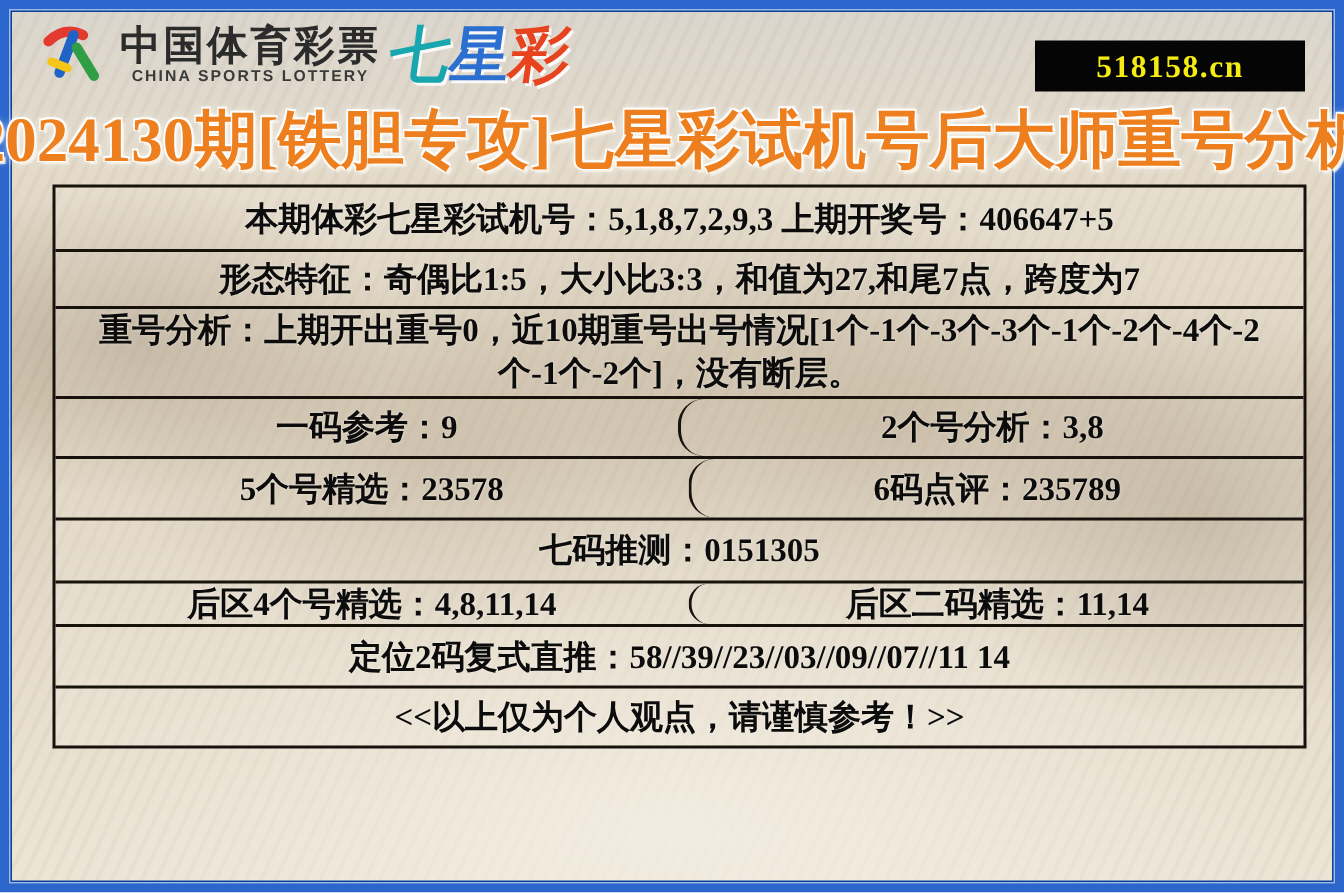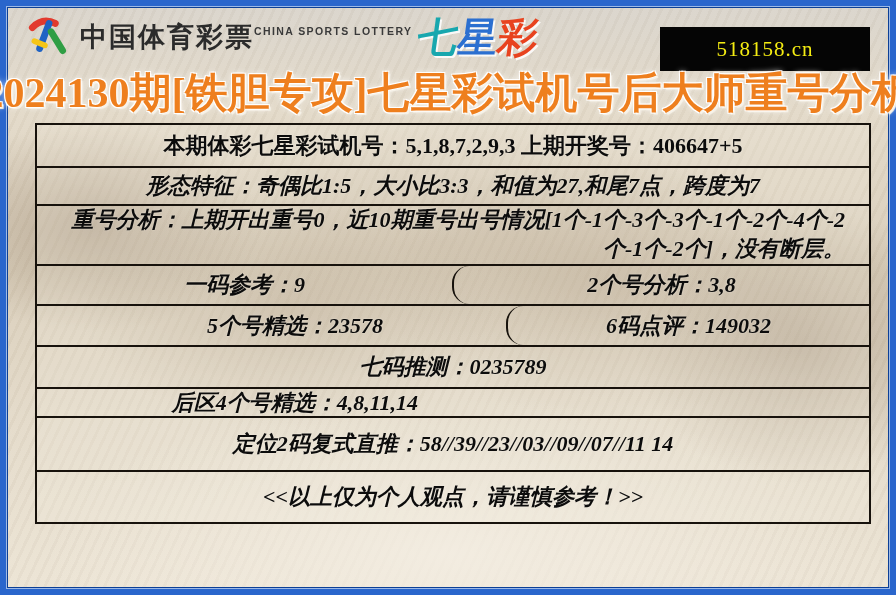--- a/index.html
+++ b/index.html
@@ -19,62 +19,62 @@
       radial-gradient(ellipse 240px 200px at 90% 58%, rgba(104,80,56,0.28), transparent 70%),
       radial-gradient(ellipse 420px 160px at 50% 40%, rgba(140,115,85,0.18), transparent 72%),
       radial-gradient(ellipse 520px 200px at 50% 94%, rgba(244,238,227,0.85), transparent 78%),
       repeating-linear-gradient(115deg, rgba(120,100,80,0.045) 0 3px, rgba(255,255,255,0.03) 3px 9px),
       linear-gradient(180deg,#dad5cc 0%,#e3dac9 18%,#d9ceba 45%,#e4dbca 72%,#ece4d5 100%);
   }
   
   .header{position:absolute;left:0;top:0;width:100%;height:58px;}
   .logo{position:absolute;left:18px;top:8px;display:flex;align-items:center;cursor:pointer;}
   .emblem{width:48px;height:46px;margin-right:8px;}
-  .logo-text{display:flex;flex-direction:row;line-height:1;}
+  .logo-text{display:flex;flex-direction:column;line-height:1;}
   .logo-cn{font-family:"Liberation Sans","DejaVu Sans",sans-serif;font-size:27px;font-weight:bold;color:#2b2b2b;letter-spacing:2px;}
   .logo-en{font-family:"Liberation Sans","DejaVu Sans",sans-serif;font-size:10.5px;font-weight:bold;color:#3a3a3a;letter-spacing:1.4px;margin-top:2px;text-align:center;}
   .brand{display:flex;margin-left:6px;transform:skewX(-8deg);font-family:"Liberation Sans","DejaVu Sans",sans-serif;
          font-weight:bold;font-size:40px;line-height:1;text-shadow:2px 2px 0 rgba(255,255,255,0.85);}
   .brand .b0{color:#18a7ae;}
   .brand .b1{color:#2b6fd0;}
   .brand .b2{color:#e8431f;}
   .badge{
-    position:absolute;right:20px;top:21px;height:44px;min-width:170px;
+    position:absolute;right:20px;top:21px;height:34px;min-width:170px;
     background:#050505;color:#f4ec12;
-    font-size:21px;font-weight:normal;letter-spacing:1px;
-    display:flex;align-items:center;justify-content:center;padding:0 20px;cursor:pointer;
+    font-size:21px;font-weight:bold;letter-spacing:1px;
+    display:flex;align-items:center;justify-content:center;padding:0 5px;cursor:pointer;
   }
   
   .title{
     position:absolute;left:0;top:60px;width:100%;height:54px;
     display:flex;align-items:center;justify-content:center;
     font-size:42px;font-weight:bold;color:#ee7f1e;letter-spacing:0px;white-space:nowrap;
     text-shadow:
       -1px -1px 0 #fff, 1px -1px 0 #fff, -1px 1px 0 #fff, 2px 2px 1px #f7f3ea,
       0 0 6px rgba(255,255,255,0.9);
   }
   
   .board{
     position:absolute;left:29px;top:117px;width:836px;box-sizing:border-box;
     border:2px solid #17120c;
     background:rgba(242,236,225,0.22);
   }
   .row{display:flex;box-sizing:border-box;}
-  .row + .row{border-top:2px solid #17120c;font-style:italic;}
+  .row + .row{border-top:2px solid #17120c;}
   .cell{
     flex:1 1 0;display:flex;align-items:center;justify-content:center;box-sizing:border-box;
     font-size:22px;font-weight:bold;color:#0c0c0c;padding:0 6px;
     text-shadow:0 0 2px rgba(250,246,238,0.55);
     white-space:nowrap;
   }
   .cell + .cell{border-left:2px solid #17120c;border-radius:17px;}
   .r1{height:41px}.r2{height:38px}.r3{height:60px}.r4{height:40px}.r5{height:40px}
-  .r6{height:41px}.r7{height:42px}.r8{height:29px}.r9{height:54px}.r10{height:52px}
-  .r3 .cell{justify-content:flex-start;text-align:right;white-space:normal;line-height:1.3;padding:0 24px;}
-  .wide{flex:0 0 50.7%;margin-left:47px;}
+  .r6{height:41px}.r7{height:42px}.r8{height:29px}.r9{height:41px}.r10{height:40px}
+  .r3 .cell{justify-content:flex-start;text-align:center;white-space:normal;line-height:1.3;padding:0 24px;}
+  .wide{flex:0 0 50.7%;}
 </style>
 </head>
 <body>
 
 <div class="page">
 
   <div class="header">
     <div class="logo">
       <svg class="emblem" viewBox="0 0 44 44">
         <path d="M7,13 Q17,3 29,9" stroke="#e23a2e" stroke-width="6.5" fill="none" stroke-linecap="round"></path>
@@ -106,27 +106,28 @@
     </div>
     <div class="row r3">
       <div class="cell">重号分析：上期开出重号0，近10期重号出号情况[1个-1个-3个-3个-1个-2个-4个-2个-1个-2个]，没有断层。</div>
     </div>
     <div class="row r5">
       <div class="cell">一码参考：9</div>
       <div class="cell">2个号分析：3,8</div>
     </div>
     <div class="row r6">
       <div class="cell wide">5个号精选：23578</div>
-      <div class="cell">6码点评：149032</div>
+      <div class="cell">6码点评：235789</div>
     </div>
     <div class="row r7">
-      <div class="cell">七码推测：0235789</div>
+      <div class="cell">七码推测：0151305</div>
     </div>
     <div class="row r8">
       <div class="cell wide">后区4个号精选：4,8,11,14</div>
+      <div class="cell">后区二码精选：11,14</div>
     </div>
     <div class="row r9">
       <div class="cell">定位2码复式直推：58//39//23//03//09//07//11 14</div>
     </div>
     <div class="row r10">
       <div class="cell">&lt;&lt;以上仅为个人观点，请谨慎参考！&gt;&gt;</div>
     </div>
   </div>
 
 </div>

